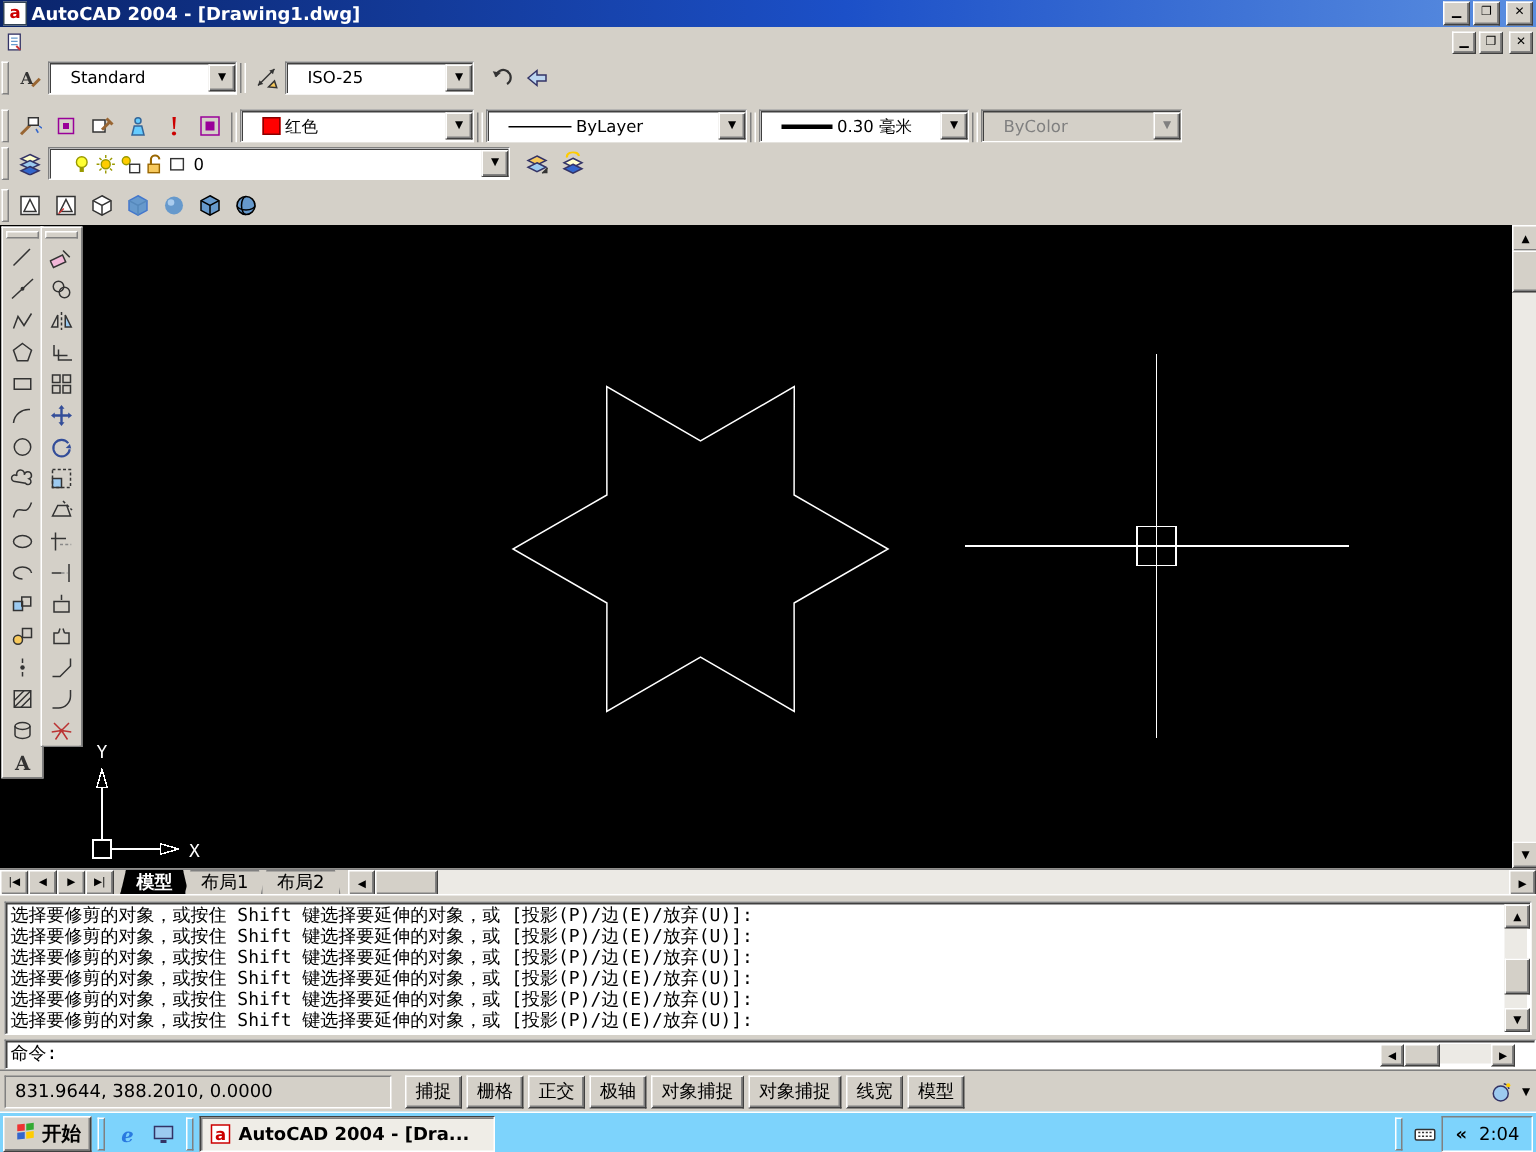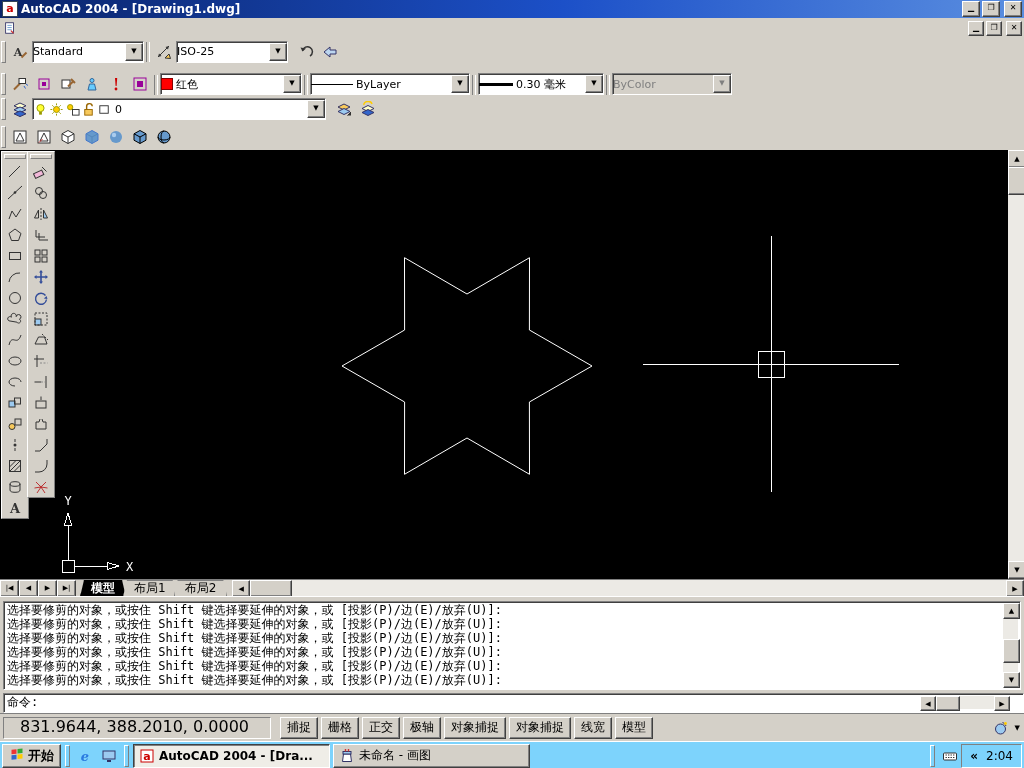--- a/index.html
+++ b/index.html
@@ -31,21 +31,21 @@
   
   .tbrow{left:0;width:1024px;display:flex;align-items:center;background:#d4d0c8;}
   #row-a{top:38px;height:27px;}
   #row-b{top:65px;height:30px;align-items:flex-end;}
   #row-c{top:95px;height:28px;}
   #row-d{top:123px;height:27px;border-bottom:1px solid #808080;}
   .tbtn{width:24px;height:22px;display:flex;align-items:center;justify-content:center;flex:none;background:#d4d0c8;}
   .tbtn svg{display:block;}
   .combo{display:flex;align-items:center;height:20px;background:#fff;border:1px solid;
          border-color:#808080 #fff #fff #808080;box-shadow:inset 1px 1px 0 #404040;
-         padding-left:0;gap:3px;flex:none;font-size:11px;white-space:nowrap;}
+         padding-left:14px;gap:3px;flex:none;font-size:11px;white-space:nowrap;}
   .combo .arrow{margin-left:auto;width:16px;height:16px;font-size:7px;line-height:15px;text-align:center;flex:none;}
   .combo.disabled{background:#d4d0c8;color:#808080;}
   .swatch-red{width:10px;height:10px;background:#f00;border:1px solid #800;flex:none;}
   .ltline{width:42px;border-top:1px solid #000;flex:none;}
   .lwline{width:34px;border-top:3px solid #000;flex:none;}
   .lay-ico{width:15px;height:15px;flex:none;}
   
   #canvas{left:0;top:150px;width:1008px;height:429px;background:#000;}
   .vtb{width:26px;background:#d4d0c8;border:1px solid #808080;border-top-color:#fff;border-left-color:#fff;}
   #vtb1{left:1px;top:151px;}
@@ -64,22 +64,22 @@
   .tab.active{background:#000;color:#fff;font-weight:bold;border-color:#000;}
   
   #cmdwin{left:0;top:596px;width:1024px;height:117px;background:#d4d0c8;border-top:1px solid #fff;}
   #cmdhist{left:3px;top:4px;width:1016px;height:87px;overflow:hidden;}
   #cmdhist .lines{padding:1px 3px;font-family:"DejaVu Sans Mono","Liberation Mono",monospace;font-size:12px;line-height:14px;white-space:nowrap;}
   #cmdline{left:3px;top:96px;width:1016px;height:18px;font-family:"DejaVu Sans Mono","Liberation Mono",monospace;
            font-size:12px;line-height:16px;padding-left:3px;}
   #cmd-hscroll{right:14px;top:99px;width:90px;height:13px;}
   
   #statusbar{left:0;top:713px;width:1024px;height:28px;background:#d4d0c8;border-top:1px solid #808080;display:flex;align-items:center;}
-  #coords{margin-left:3px;width:250px;height:20px;line-height:18px;padding-left:16px;background:#d4d0c8;
-          border:1px solid;border-color:#808080 #fff #fff #808080;font-size:16px;flex:none;}
+  #coords{margin-left:3px;width:250px;height:20px;line-height:18px;padding-left:6px;background:#d4d0c8;
+          border:1px solid;border-color:#808080 #fff #fff #808080;font-size:12px;flex:none;}
   .toggle{height:20px;line-height:18px;padding:0 6px;margin-left:3px;font-size:12px;flex:none;text-align:center;}
   #sb-right{margin-left:auto;margin-right:4px;display:flex;align-items:center;gap:3px;}
   
   #taskbar{left:0;top:741px;width:1024px;height:27px;background:#7dd3fc;border-top:1px solid #fff;display:flex;align-items:center;}
   #startbtn{margin-left:2px;height:22px;display:flex;align-items:center;gap:3px;padding:0 6px;font-weight:bold;font-size:13px;flex:none;}
   .ql{width:22px;height:22px;display:flex;align-items:center;justify-content:center;flex:none;}
   .taskgrip{width:3px;height:20px;border:1px solid;border-color:#fff #808080 #808080 #fff;margin:0 4px;flex:none;}
   .task{height:22px;display:flex;align-items:center;gap:4px;padding:0 5px;margin-right:3px;font-size:12px;
         white-space:nowrap;overflow:hidden;flex:none;width:185px;}
   .task.active{background:#efede7;border-color:#404040 #fff #fff #404040;box-shadow:inset 1px 1px 0 #808080;font-weight:bold;}
@@ -757,30 +757,20 @@
     <span id="tasks" style="display:flex;">
         <span class="task btn3d active">
           <span style="display:flex">
             <svg width="16" height="16" viewBox="0 0 16 16">
               <rect x="2" y="2" width="12" height="12" fill="#fff" stroke="#c00"></rect>
               <text x="8" y="12" text-anchor="middle" font-size="11" font-weight="bold" fill="#c00">a</text>
             </svg>
           </span>
           <span>AutoCAD 2004 - [Dra...</span>
         </span>
-        <span class="task btn3d">
-          <span style="display:flex">
-            <svg width="16" height="16" viewBox="0 0 16 16">
-              <path d="M4.5,6 h7 l1,7.5 h-9 z" fill="#fff" stroke="#336"></path>
-              <rect x="4" y="3.5" width="8" height="2.5" fill="#9ccaf0" stroke="#336"></rect>
-              <path d="M6.5,1 v2.5 M9.5,1 v2.5" stroke="#c33" stroke-width="1.4"></path>
-            </svg>
-          </span>
-          <span>未命名 - 画图</span>
-        </span>
       </span>
     <span id="tray">
       <span class="taskgrip"></span>
       <span class="ql" id="kbico">
           <svg width="16" height="16" viewBox="0 0 16 16">
             <rect x="1.5" y="5" width="13" height="7" rx="1" fill="#fff" stroke="#333"></rect>
             <path d="M3.5,7 h1.4 M6,7 h1.4 M8.5,7 h1.4 M11,7 h1.4 M3.5,9.5 h1.4 M6,9.5 h1.4 M8.5,9.5 h1.4 M11,9.5 h1.4" stroke="#333"></path>
           </svg>
         </span>
       <span id="traybox">

